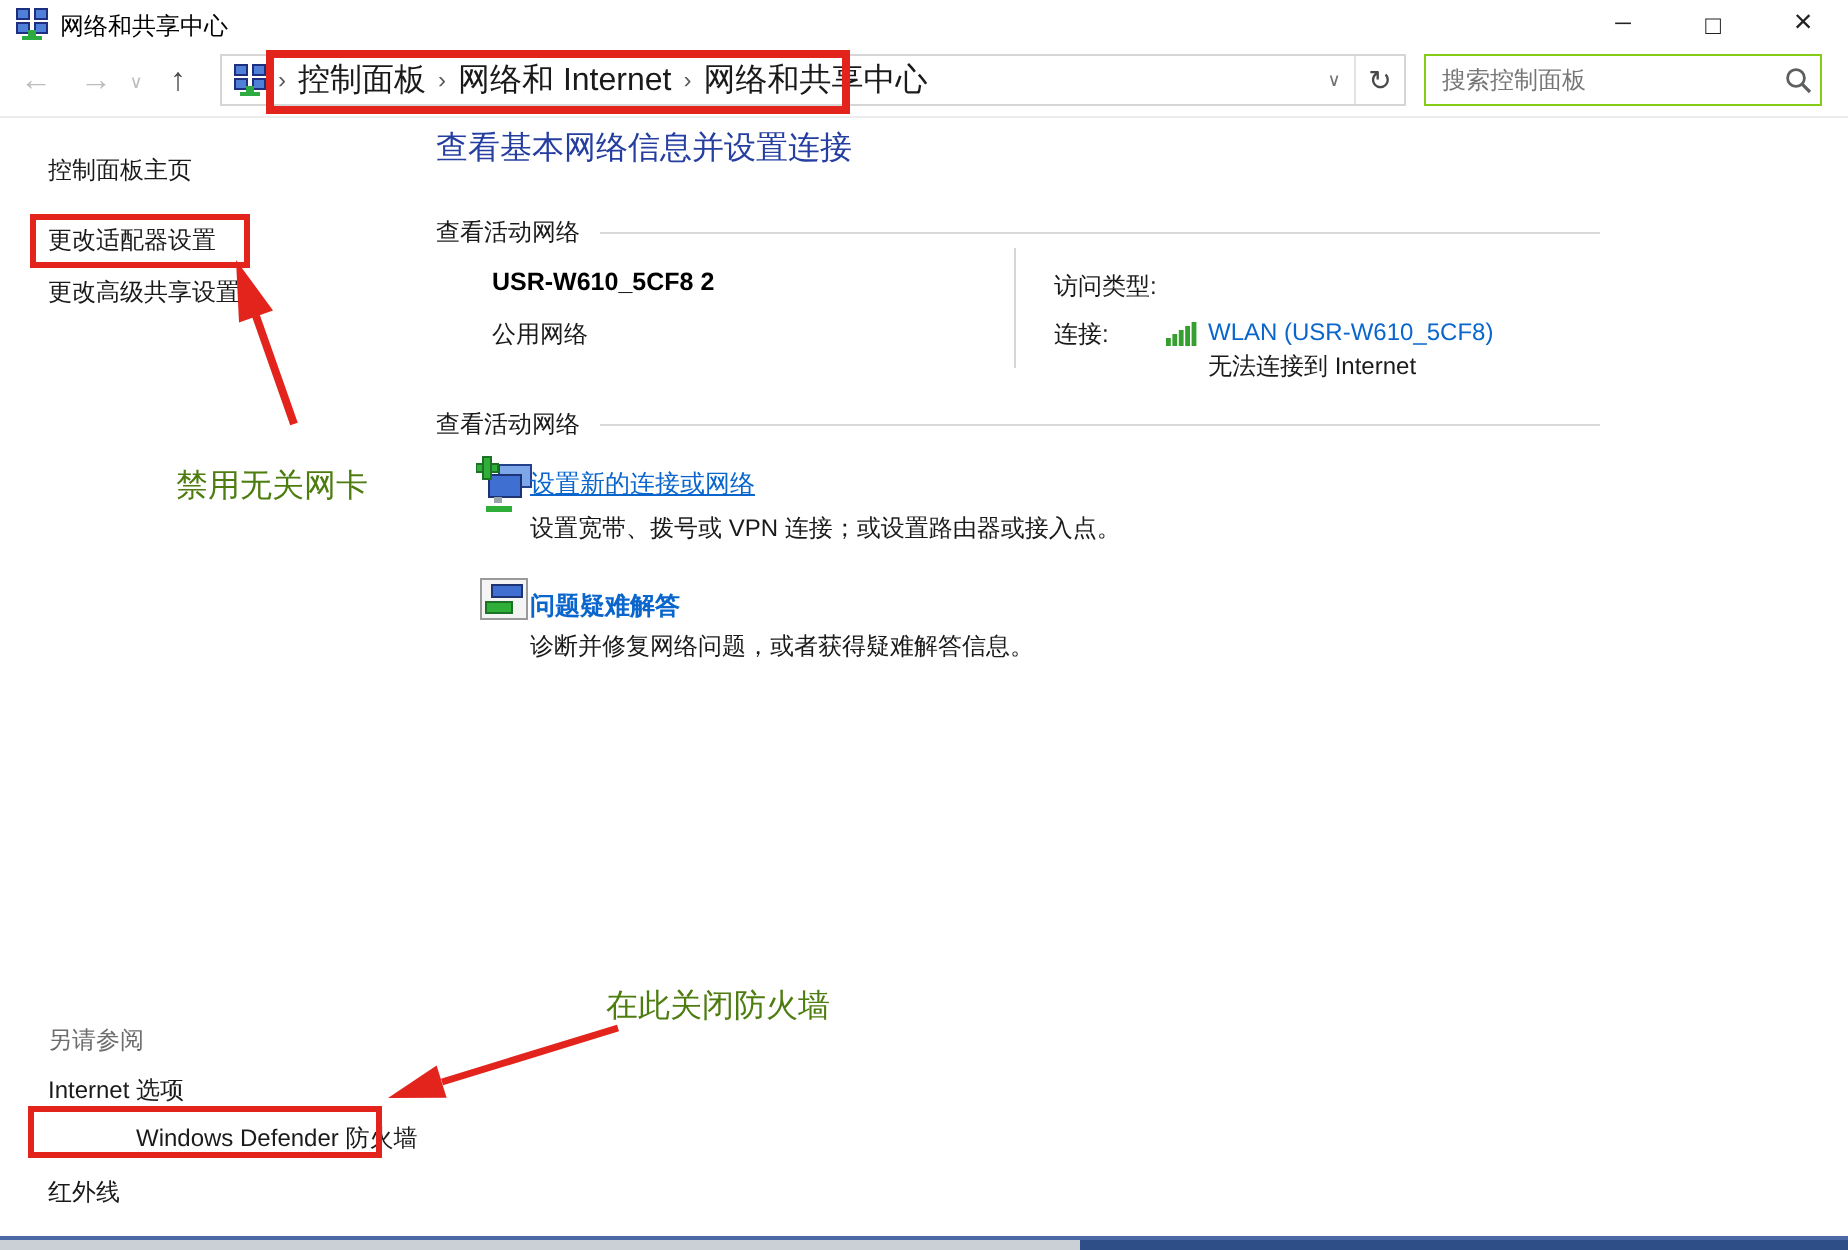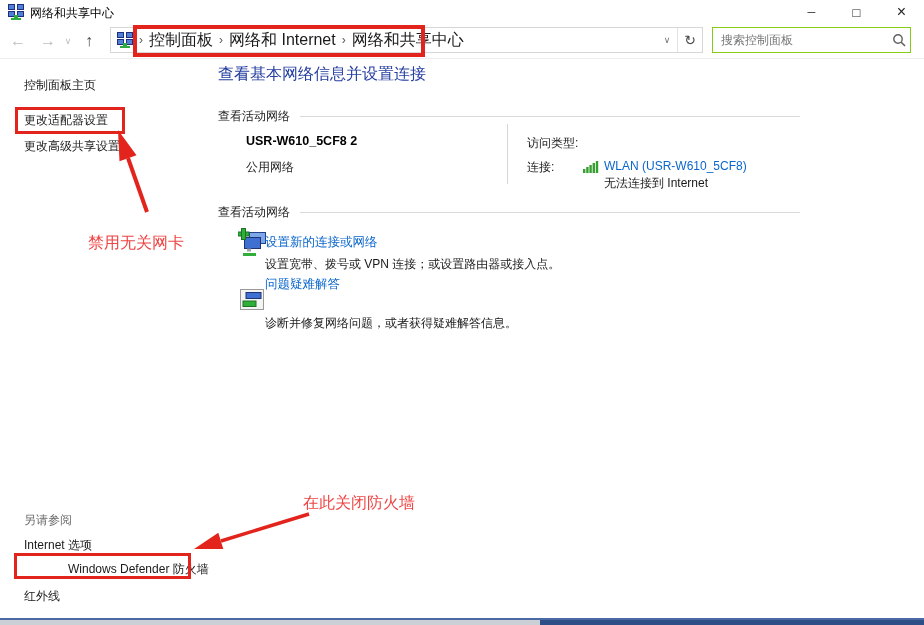--- a/index.html
+++ b/index.html
@@ -48,21 +48,21 @@
   .vdiv{position:absolute;left:507px;top:124px;width:1px;height:60px;background:#d6d6d6;}
   .dt{position:absolute;font-size:12px;color:#1a1a1a;white-space:nowrap;}
   .link{color:#0a66cc;}
   .sigico{position:absolute;left:583px;top:160px;width:18px;height:13px;}
   .task-ico1{position:absolute;left:238px;top:228px;width:30px;height:31px;}
   .task-ico2{position:absolute;left:240px;top:289px;width:24px;height:23px;}
   .task-title{position:absolute;left:265px;font-size:12.5px;color:#0a66cc;white-space:nowrap;cursor:default;}
   .task-desc{position:absolute;left:265px;font-size:12px;color:#1a1a1a;white-space:nowrap;}
   
   .redbox{position:absolute;border-style:solid;border-color:#e2241d;pointer-events:none;}
-  .rednote{position:absolute;color:#ef4444;font-size:16px;white-space:nowrap;pointer-events:none;}
+  .rednote{position:absolute;color:#4d7c0f;font-size:16px;white-space:nowrap;pointer-events:none;}
   #arrow-overlay{position:absolute;left:0;top:0;width:924px;height:625px;pointer-events:none;}
   
   .bottombar{position:absolute;left:0;bottom:0;width:924px;height:7px;border-top:2px solid #4a69a5;box-sizing:border-box;display:flex;}
   .bb-left{width:540px;background:#cbd0d6;}
   .bb-right{flex:1;background:#2d4e86;}
 </style>
 </head>
 <body>
 
 <div>
@@ -167,31 +167,31 @@
   <span class="task-ico1">
     <svg width="30" height="31" viewBox="0 0 30 31">
       <rect x="11.5" y="4.5" width="16" height="11" fill="#7da7e8" stroke="#24418c"></rect>
       <rect x="6.5" y="9.5" width="16" height="11" fill="#3f6fd0" stroke="#1c3473"></rect>
       <rect x="9" y="20.5" width="4" height="3" fill="#9aa4ad"></rect>
       <rect x="5" y="25" width="13" height="3" fill="#2fae3a"></rect>
       <rect x="0" y="4" width="11" height="4" fill="#2fae3a" stroke="#1c7326" stroke-width="1"></rect>
       <rect x="3.5" y="0.5" width="4" height="11" fill="#2fae3a" stroke="#1c7326" stroke-width="1"></rect>
     </svg>
   </span>
-  <span class="task-title" style="top:234px;">设置新的连接或网络</span>
+  <span class="task-title" style="top:234px;text-decoration:underline;">设置新的连接或网络</span>
   <span class="task-desc" style="top:256px;text-align:center;">设置宽带、拨号或 VPN 连接；或设置路由器或接入点。</span>
 
   <span class="task-ico2">
     <svg width="24" height="23" viewBox="0 0 24 23">
       <rect x="0.5" y="0.5" width="23" height="20" fill="#f4f4f4" stroke="#9a9a9a"></rect>
       <rect x="6" y="3.5" width="15" height="6" fill="#3f6fd0" stroke="#1c3473"></rect>
       <rect x="3" y="12" width="13" height="5.5" fill="#2fae3a" stroke="#1c7326"></rect>
     </svg>
   </span>
-  <span class="task-title" style="top:276px;">问题疑难解答</span>
+  <span class="task-title" style="top:295px;font-weight:bold;">问题疑难解答</span>
   <span class="task-desc" style="top:315px;">诊断并修复网络问题，或者获得疑难解答信息。</span>
 
   <div class="redbox" style="left:133px;top:25px;width:284px;height:24px;border-width:4px;"></div>
   <div class="redbox" style="left:15px;top:107px;width:104px;height:21px;border-width:3px;"></div>
   <div class="redbox" style="left:14px;top:553px;width:171px;height:20px;border-width:3px;"></div>
 
   <span class="rednote" style="left:88px;top:233px;">禁用无关网卡</span>
   <span class="rednote" style="left:303px;top:493px;">在此关闭防火墙</span>
 
   <svg id="arrow-overlay" viewBox="0 0 924 625">

